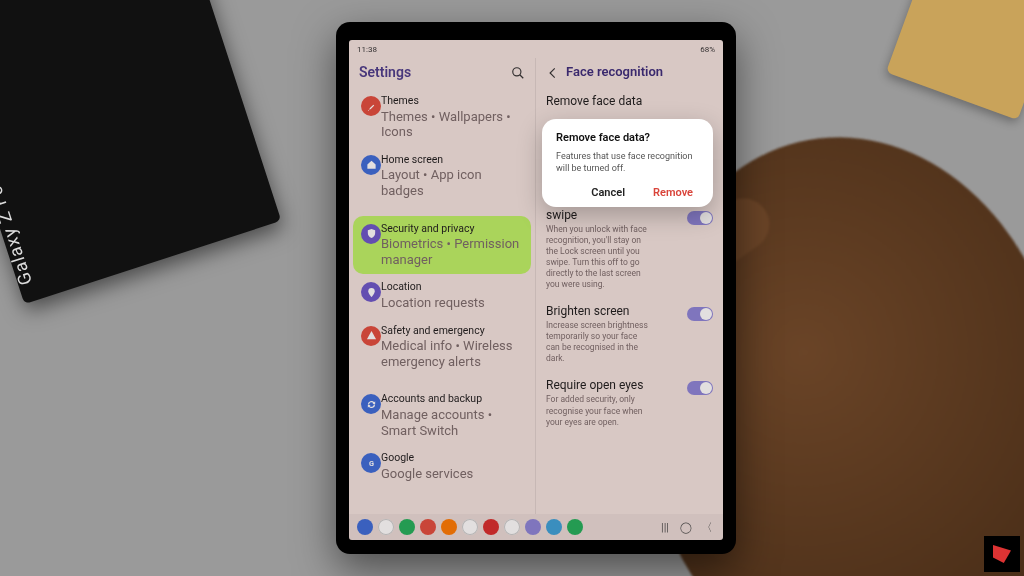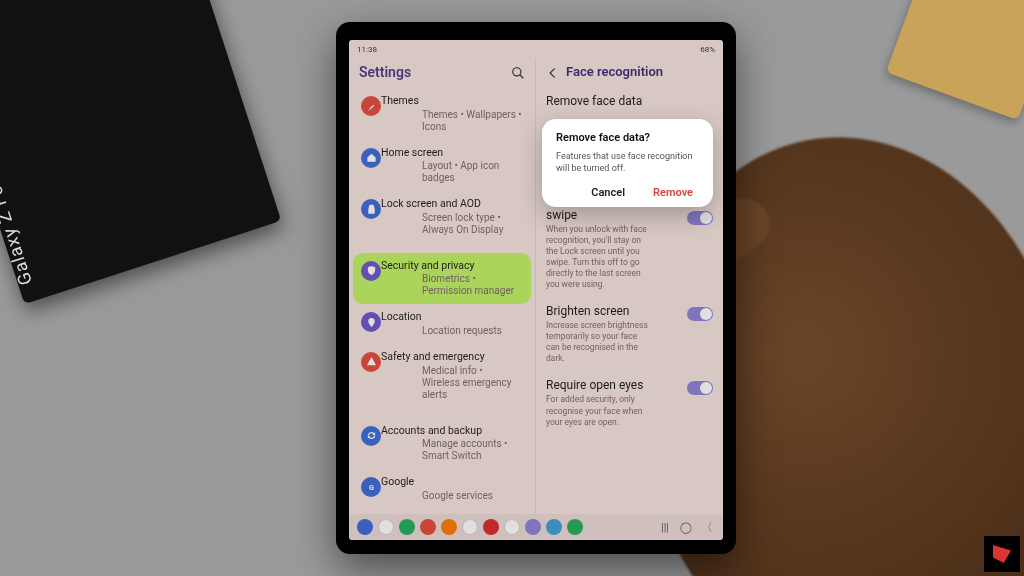--- a/index.html
+++ b/index.html
@@ -84,21 +84,21 @@
     padding: 7px 8px; border-radius:10px;
   }
   .list-item.selected { background: #bef264; }
   .icon-badge {
     width:20px; height:20px; border-radius:50%;
     display:flex; align-items:center; justify-content:center;
     flex-shrink:0; margin-top:1px;
   }
   .icon-badge svg { width:11px; height:11px; fill:#fff; }
   .item-text .title { font-size:10.5px; color:#1a1a1a; line-height:1.2; }
-  .item-text .sub   { font-size:10px; color:#7a6a6a; line-height:1.2; margin-top:1px;margin-left:41px;}
+  .item-text .sub   { font-size:13px; color:#7a6a6a; line-height:1.2; margin-top:1px;}
   .gap { height:10px; }
 
   
   .detail-body { flex:1; padding: 0 10px; font-size:9px; color:#5a4a4a; position:relative;}
   .detail-row { padding: 7px 0; }
   .detail-row .row-title { font-size:12px; color:#1a1a1a; }
   .detail-row .row-sub { font-size:8.5px; color:#7a6a6a; margin-top:2px; line-height:1.3; padding-right:34px;}
   .toggle-row { display:flex; align-items:flex-start; }
   .toggle-row .txt { flex:1; }
   .toggle {
@@ -177,31 +177,20 @@
             </div>
             <div class="list-item">
               <span class="icon-badge" style="background:#3a6ad9">
                 <svg viewBox="0 0 24 24">
                   <path d="M3 12l9-8 9 8v9H3z"></path>
                 </svg>
               </span>
               <span class="item-text">
                 <div class="title">Home screen</div>
                 <div class="sub">Layout • App icon badges</div>
-              </span>
-            </div>
-            <div class="list-item">
-              <span class="icon-badge" style="background:#3a6ad9">
-                <svg viewBox="0 0 24 24">
-                  <path d="M6 10V7a6 6 0 0112 0v3h1v11H5V10z"></path>
-                </svg>
-              </span>
-              <span class="item-text">
-                <div class="title">Lock screen and AOD</div>
-                <div class="sub">Screen lock type • Always On Display</div>
               </span>
             </div>
             <div class="gap"></div>
             <div class="list-item selected">
               <span class="icon-badge" style="background:#6a55c9">
                 <svg viewBox="0 0 24 24">
                   <path d="M12 2l8 3v6c0 5-3 9-8 11-5-2-8-6-8-11V5z"></path>
                 </svg>
               </span>
               <span class="item-text">

